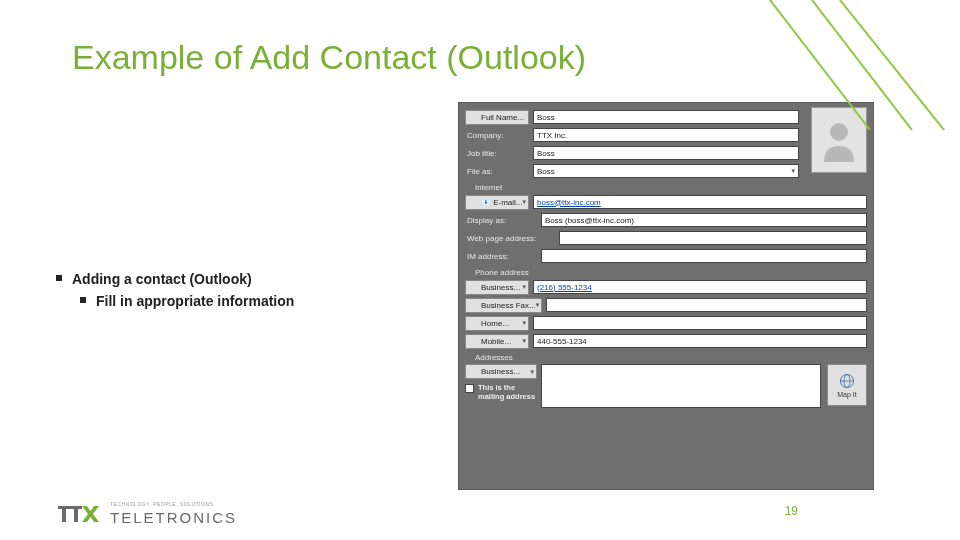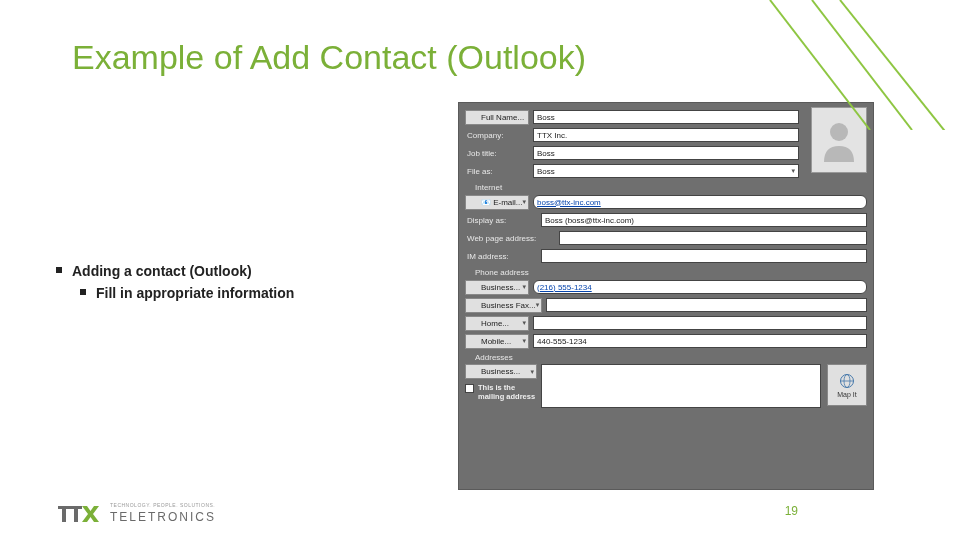--- a/index.html
+++ b/index.html
@@ -14,21 +14,21 @@
   .slide-title {
     position: absolute;
     top: 38px;
     left: 72px;
     font-size: 34px;
     font-weight: 400;
     color: #7bb038;
   }
   .bullet-block {
     position: absolute;
-    top: 260px;
+    top: 268px;
     left: 56px;
     font-size: 14px;
     color: #222;
     line-height: 1.6;
     font-weight: 600;
   }
   .bullet-block .outer { display:flex; gap:10px; }
   .bullet-block .inner { display:flex; gap:10px; margin-left:24px; }
   .bullet-sq { width:6px; height:6px; background:#222; margin-top:7px; flex:0 0 auto; }
   .green-lines {
@@ -46,21 +46,21 @@
   .logo {
     position: absolute;
     bottom: 12px;
     left: 56px;
     display: flex;
     align-items: center;
     gap: 8px;
     color: #6a6a6a;
   }
   .logo svg { display:block; }
-  .logo-name { font-size: 12px; letter-spacing: 2px; color: #6a6a6a; margin-top:2px; }
+  .logo-name { font-size: 15px; letter-spacing: 2px; color: #6a6a6a; margin-top:2px; }
   .logo-tag { font-size: 5px; color:#9a9a9a; letter-spacing:0.5px; }
 
   
   .dlg {
     position: absolute;
     top: 102px;
     left: 458px;
     width: 416px;
     height: 388px;
     background: #6f6f6f;
@@ -75,21 +75,21 @@
     display:flex; align-items:center; justify-content:space-between;
     border:1px solid #888;
   }
   .dlg .btn .caret { font-size:7px; color:#555; }
   .dlg .lbl { color:#e8e8e8; font-size:8px; min-width:64px; padding-left:2px; }
   .dlg .inp {
     background:#fff; color:#222; font-size:8px;
     height:14px; padding:1px 3px; flex:1;
     border:1px solid #444; display:flex; align-items:center;
   }
-  .dlg .inp.link { color:#0645ad; text-decoration:underline;border-radius:6px; }
+  .dlg .inp.link { color:#0645ad; text-decoration:underline; }
   .dlg .sel {
     background:#fff; color:#222; font-size:8px;
     height:14px; padding:1px 3px; flex:1;
     border:1px solid #444; display:flex; align-items:center;
     justify-content:space-between;
   }
   .dlg .sel .caret { font-size:7px; color:#555; }
   .dlg .section-head { color:#e8e8e8; font-size:8px; margin:4px 16px 2px; }
   .dlg .photo {
     position:absolute; top:4px; right:6px; width:56px; height:66px;

